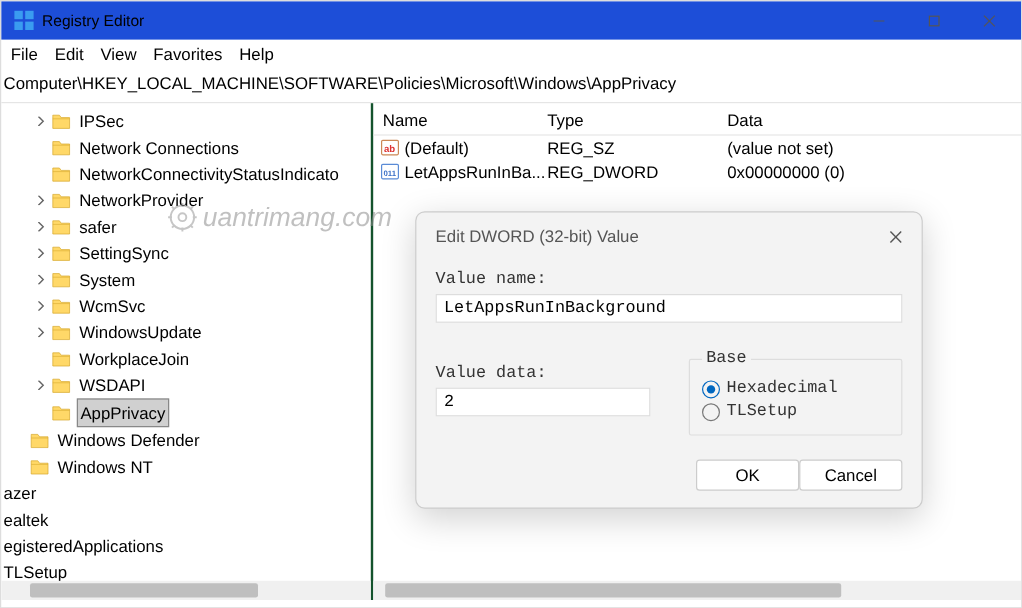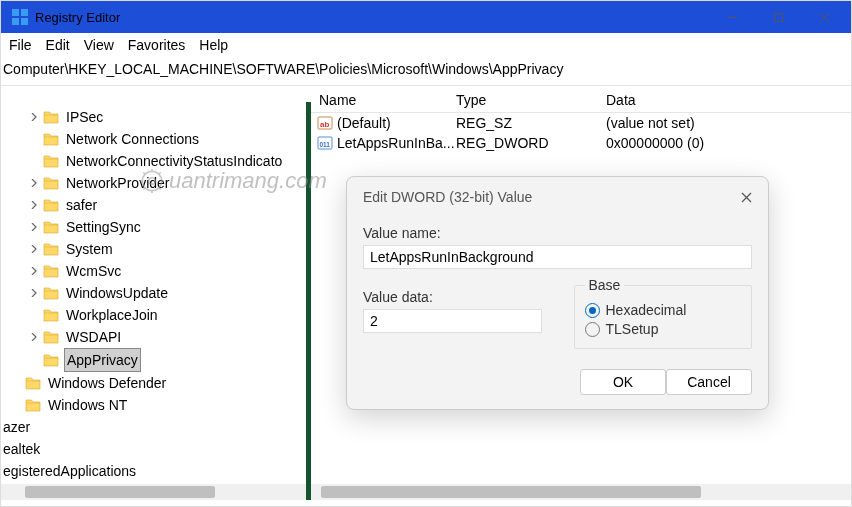--- a/index.html
+++ b/index.html
@@ -50,23 +50,22 @@
     font-size: 14px;
   }
   
   .main {
     display: flex;
     height: calc(100% - 32px - 27px - 32px);
   }
   .left-pane {
     width: 310px;
     overflow: hidden;
-    border-right: 5px solid #14532d;
+    border-right: 2px solid #14532d;
     position: relative;
-    margin-top: 16px;
   }
   .tree {
     padding: 4px 0 0 0;
     font-size: 14px;
     line-height: 22px;
   }
   .tree-item {
     display: flex;
     align-items: center;
     white-space: nowrap;
@@ -135,31 +134,31 @@
     padding: 10px 12px 6px 16px;
     font-size: 14px;
     color: #555;
   }
   .dlg-close {
     margin-left: auto;
     width: 20px; height: 20px;
     display: flex; align-items: center; justify-content: center;
     color: #555;
   }
-  .dlg-body { padding: 4px 16px 14px 16px; font-size: 14px; color: #333; }
+  .dlg-body { padding: 4px 16px 14px 16px; font-size: 14px; color: #333; font-family: Liberation Mono, monospace; }
   .dlg-label { margin: 8px 0 4px 0; }
   .dlg-input {
     width: 100%;
     background: #fff;
     border: 1px solid #ddd;
     padding: 3px 6px;
     font-size: 14px;
     font-family: inherit;
   }
-  .dlg-row { display: flex; gap: 32px; margin-top: 12px; }
+  .dlg-row { display: flex; gap: 32px; margin-top: 26px; }
   .dlg-col { flex: 1; }
   fieldset {
     border: 1px solid #ddd;
     border-radius: 2px;
     padding: 6px 10px 8px 10px;
     margin-top: -4px;
   }
   legend { font-size: 14px; color: #333; padding: 0 4px; }
   .radio-row { display: flex; align-items: center; gap: 6px; margin: 3px 0; }
   .radio {

